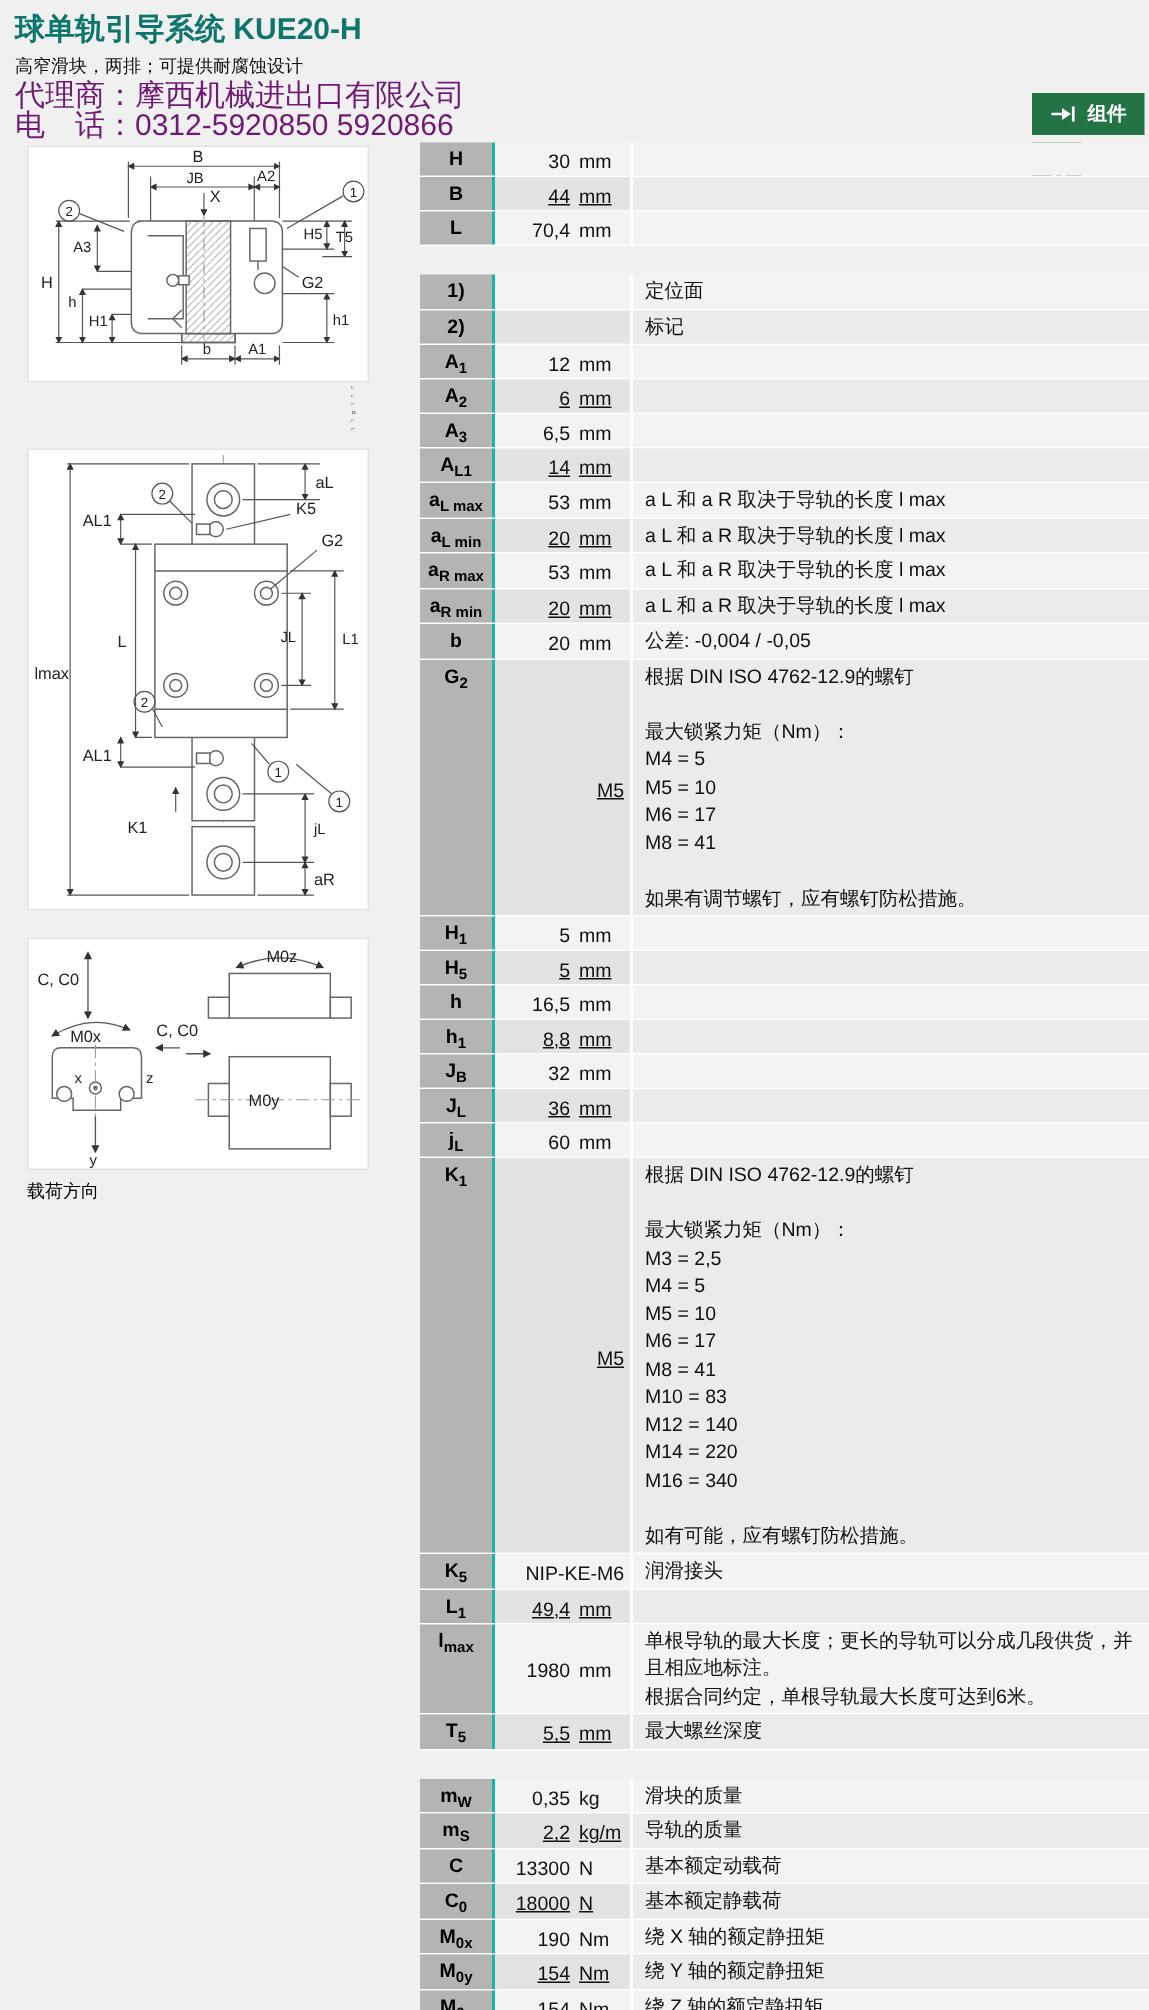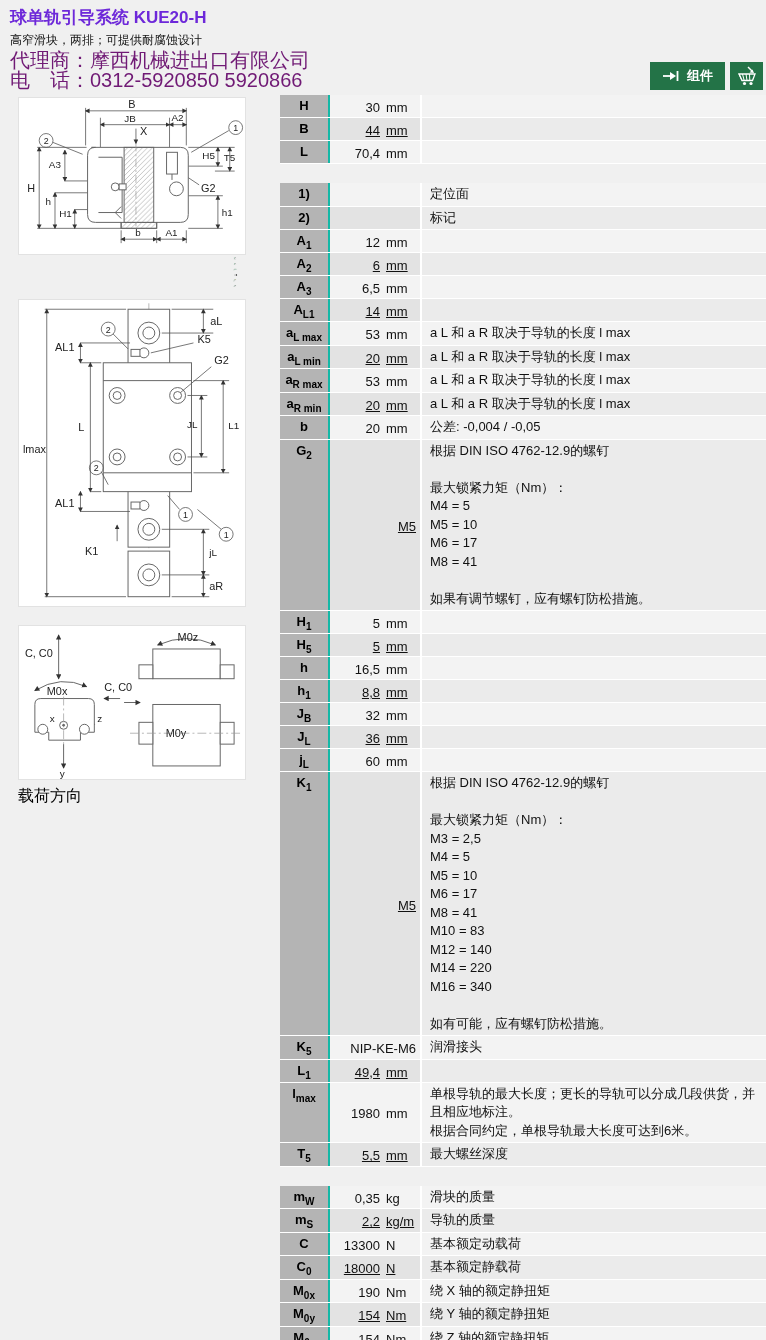--- a/index.html
+++ b/index.html
@@ -1,40 +1,40 @@
 <!DOCTYPE html>
 <html><head>
 <meta charset="utf-8">
 <style>
   html,body{margin:0;padding:0;}
   body{font-family:"Liberation Sans","DejaVu Sans",sans-serif;background:#f0f0f0;}
   .page{position:relative;width:766px;height:1340px;background:#f0f0f0;overflow:hidden;}
 
   
   .hdr{position:absolute;left:10px;top:6px;width:620px;}
-  .hdr h1{margin:0;font-size:17px;font-weight:bold;color:#6d28d9;}
+  .hdr h1{margin:0;font-size:20px;font-weight:bold;color:#0f766e;}
   .hdr .sub{font-size:12px;color:#111;margin-top:3px;}
   .hdr .agent,.hdr .phone{font-size:20px;color:#701a75;margin-top:2px;line-height:18px;}
 
   
-  .toolbar{position:absolute;top:62px;right:3px;display:flex;gap:5px;}
+  .toolbar{position:absolute;top:62px;right:3px;display:flex;gap:5px;flex-direction:column;}
   .btn{background:#237347;color:#fff;border:none;height:28px;display:flex;align-items:center;
        gap:7px;padding:0 12px;font-size:13px;font-weight:bold;cursor:pointer;
        font-family:"Liberation Sans","DejaVu Sans",sans-serif;}
   .btn.sq{width:33px;padding:0;justify-content:center;}
 
   
   .figs{position:absolute;left:18px;top:97px;width:228px;}
   .panel{background:#fff;border:1px solid #e2e2e2;box-sizing:border-box;}
   .p1{height:158px;}
   .p2{height:308px;margin-top:44px;}
   .p3{height:155px;margin-top:18px;}
   .iconrow{position:absolute;left:-4px;top:160px;width:236px;height:30px;display:flex;
            align-items:flex-end;gap:3px;flex-direction:column;}
-  .caption{font-size:16px;color:#000;margin-top:6px;}
+  .caption{font-size:12px;color:#000;margin-top:6px;}
   svg text{font-family:"Liberation Sans","DejaVu Sans",sans-serif;}
 
   
   .spec{position:absolute;left:280px;top:95px;width:486px;font-size:13px;color:#111;}
   .row{display:flex;min-height:22px;border-bottom:1px solid #fff;}
   .lbl{width:48px;background:#b4b4b4;font-weight:bold;text-align:center;padding-top:3px;
        box-sizing:border-box;color:#000;}
   .lbl sub{font-size:10px;}
   .val{width:92px;border-left:2px solid #14b8a6;display:flex;padding:3px 4px 0 0;box-sizing:border-box;align-items:center;}
   .num{flex:1;text-align:right;white-space:nowrap;}

